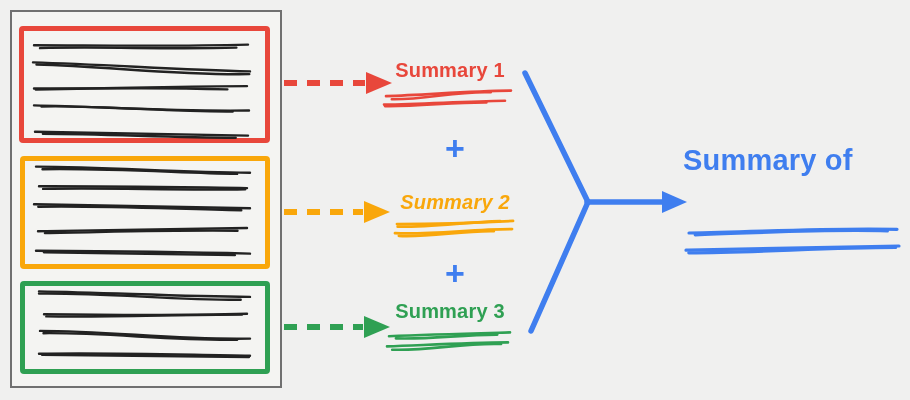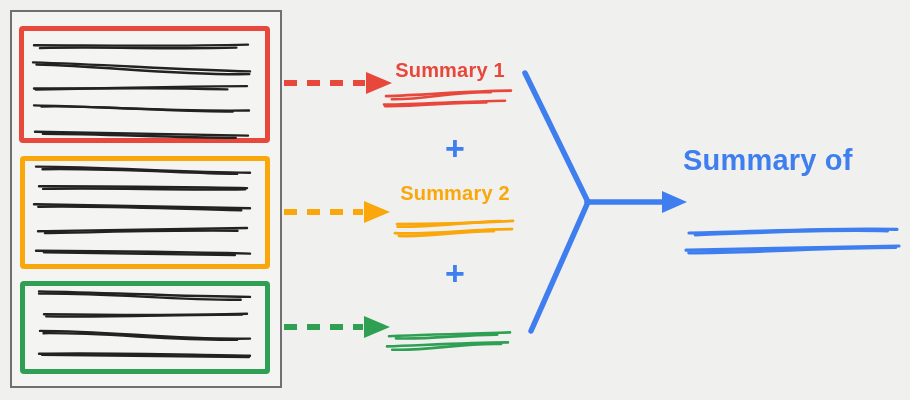--- a/index.html
+++ b/index.html
@@ -19,21 +19,21 @@
   .sketch-layer{position:absolute;left:0;top:0;width:910px;height:400px;pointer-events:none;}
   .dashline{stroke-width:6;stroke-dasharray:13 10;fill:none;}
   .solid{stroke-width:5.5;fill:none;stroke-linecap:round;}
   .stroke-red{stroke:var(--red);}   .fill-red{fill:var(--red);}
   .stroke-orange{stroke:var(--orange);} .fill-orange{fill:var(--orange);}
   .stroke-green{stroke:var(--green);}   .fill-green{fill:var(--green);}
   .stroke-blue{stroke:var(--blue);}     .fill-blue{fill:var(--blue);}
   .slabel{position:absolute;width:144px;text-align:center;
           font-size:20px;font-weight:600;letter-spacing:.2px;}
   .s1{left:378px;top:59px;color:var(--red);}
-  .s2{left:383px;top:182px;color:var(--orange);}
+  .s2{left:383px;top:191px;color:var(--orange);font-style:italic;}
   .s3{left:378px;top:300px;color:var(--green);}
   .plus{position:absolute;left:435px;width:40px;height:40px;text-align:center;
         line-height:40px;font-size:34px;font-weight:700;color:var(--blue);}
   .p1{top:128px;} .p2{top:253px;}
   .result-label{position:absolute;left:683px;top:141px;width:220px;text-align:left;
         font-size:29px;font-weight:700;line-height:39px;color:var(--blue);letter-spacing:.2px;}
 </style>
 </head>
 <body>
 
@@ -108,20 +108,21 @@
     <g>
       <line class="solid stroke-blue" x1="525" y1="73" x2="588" y2="202"></line>
       <line class="solid stroke-blue" x1="531" y1="331" x2="588" y2="202"></line>
       <line class="solid stroke-blue" x1="587" y1="202" x2="665" y2="202"></line>
       <polygon class="fill-blue" points="687,202 662,191 662,213"></polygon>
     </g>
   </svg>
 
   <div class="slabel s1">Summary 1</div>
   <div class="slabel s2">Summary 2</div>
+  <div class="slabel s3">Summary 3</div>
 
   <div class="plus p1">+</div>
   <div class="plus p2">+</div>
 
   <div class="result-label">
     <div>Summary of</div>
   </div>
 </div>
 
 </body></html>

